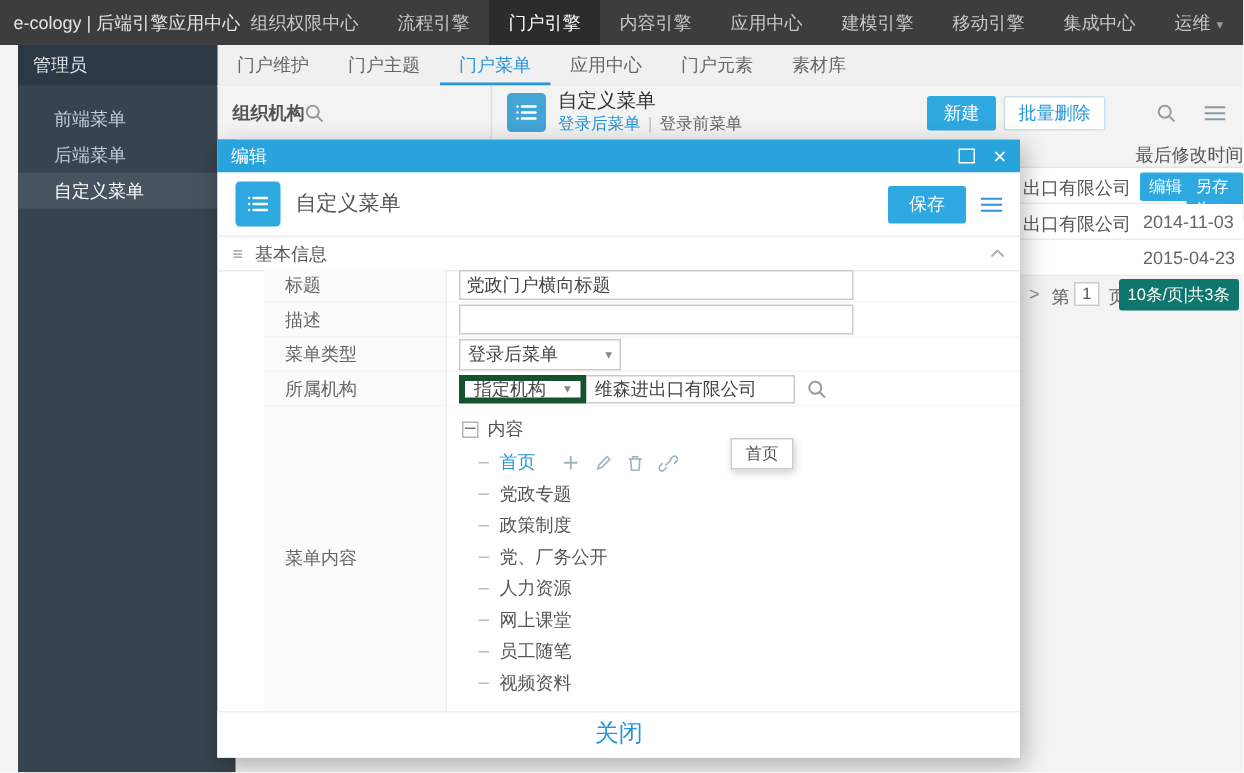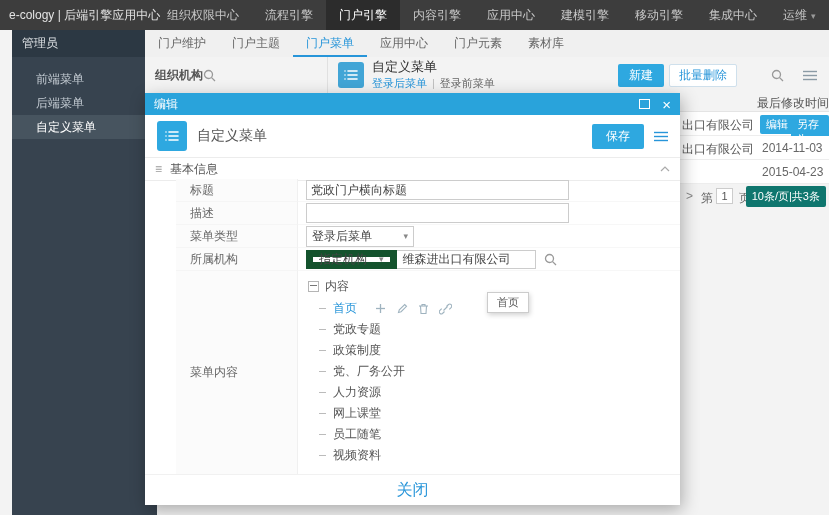--- a/index.html
+++ b/index.html
@@ -80,21 +80,21 @@
   .ms-caret{margin-left:auto;display:flex;align-items:center;cursor:pointer;}
   .m-form{position:absolute;left:0;right:0;top:64px;bottom:30px;display:flex;flex-direction:column;overflow:hidden;margin-left:31px;}
   .f-row{display:flex;min-height:23px;flex:none;}
   .f-row-tall{flex:1;}
   .f-label{width:107px;flex:none;background:#fbfbfb;border-right:1px solid #f0f0f0;border-bottom:1px solid #f5f5f5;font-size:12px;color:#666;display:flex;align-items:center;padding-left:14px;}
   .f-value{flex:1;display:flex;align-items:center;padding-left:8px;border-bottom:1px solid #f7f7f7;min-width:0;}
   .f-input{width:253px;height:18px;border:1px solid #ccc;font-size:12px;padding:0 4px;color:#444;font-family:inherit;background:#fff;}
   .f-select{width:96px;height:19px;border:1px solid #ccc;display:flex;align-items:center;justify-content:space-between;padding:0 5px;font-size:12px;color:#444;background:#fff;cursor:pointer;}
   .sel-caret{font-size:9px;color:#888;}
   .org-combo{display:flex;height:19px;}
-  .oc-mode{border:7px solid #14532d;display:flex;align-items:center;padding:0 6px;gap:12px;font-size:12px;color:#444;background:#fff;cursor:pointer;}
+  .oc-mode{border:4px solid #14532d;display:flex;align-items:center;padding:0 6px;gap:12px;font-size:12px;color:#444;background:#fff;cursor:pointer;}
   .oc-value{border:1px solid #ccc;border-left:none;width:126px;display:flex;align-items:center;padding:0 6px;font-size:12px;color:#444;background:#fff;white-space:nowrap;overflow:hidden;}
   .oc-search{margin-left:8px;display:flex;align-items:center;cursor:pointer;}
   .f-value-tree{display:block;padding:6px 0 0 10px;border-bottom:none;}
   .t-root{display:flex;align-items:center;height:18px;font-size:12px;color:#555;}
   .t-exp{width:9px;height:9px;border:1px solid #b5b5b5;background:#fff;position:relative;margin-right:6px;flex:none;cursor:pointer;}
   .t-exp::before{content:"";position:absolute;left:1px;right:1px;top:3px;border-top:1px solid #777;}
   .t-children{margin-left:11px;margin-top:3px;}
   .t-item{display:flex;align-items:center;height:21px;font-size:12px;color:#555;cursor:pointer;}
   .t-dash{width:7px;border-top:1px solid #bbb;margin-right:7px;flex:none;}
   .t-item.selected .t-label{color:#2795d9;}

